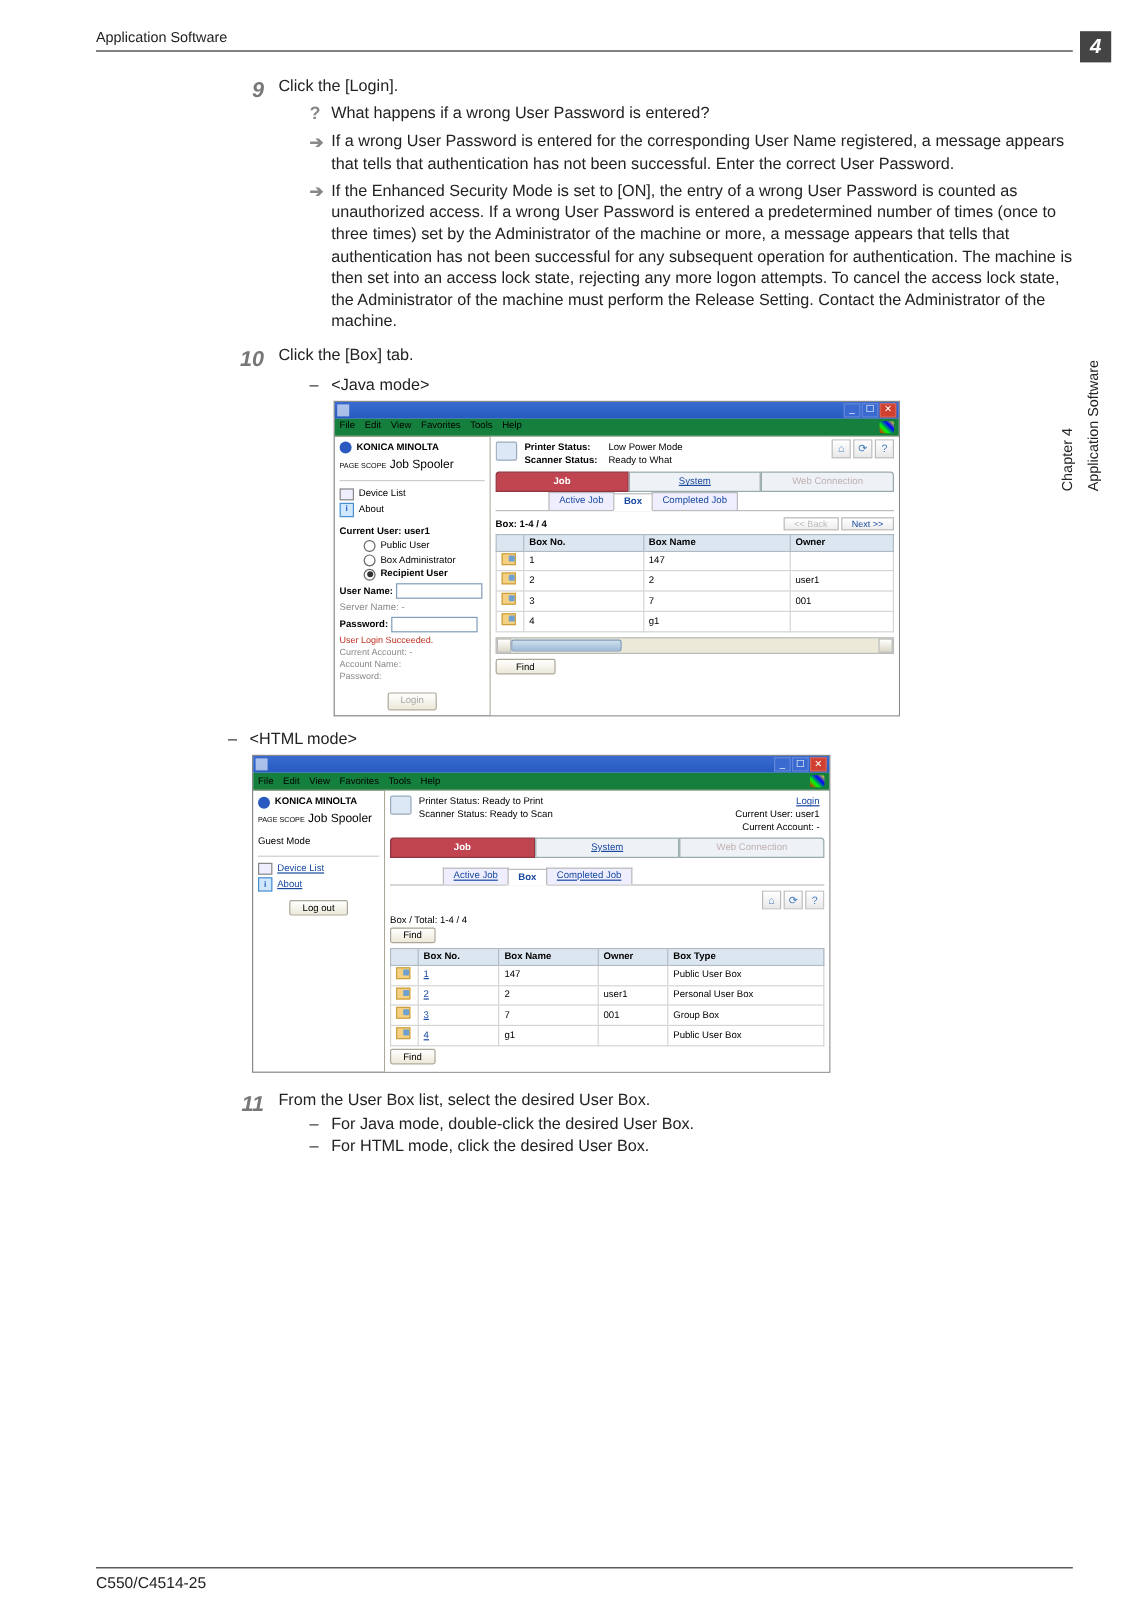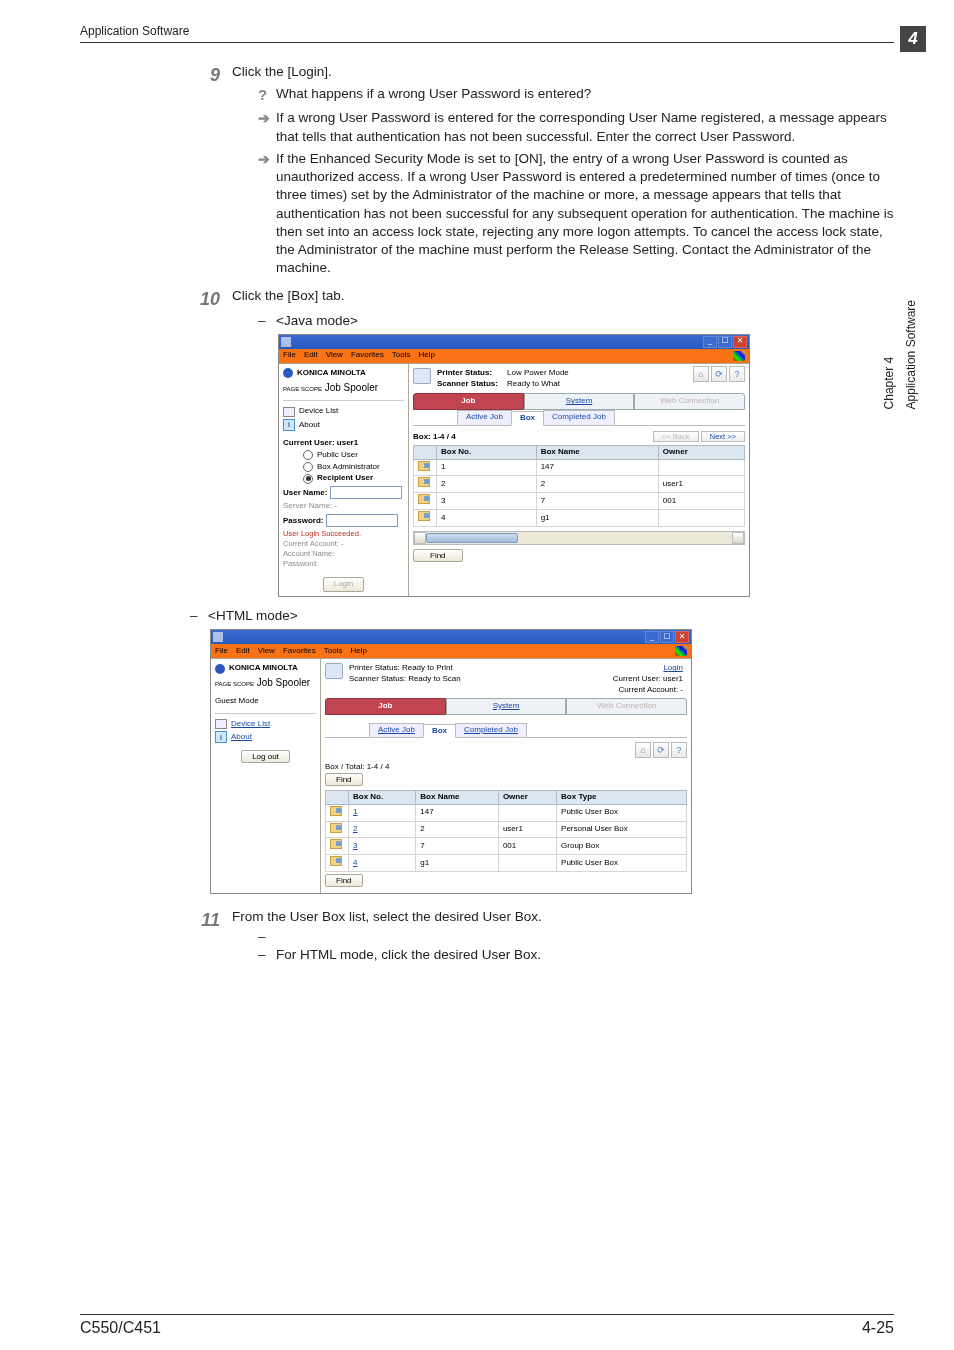--- a/index.html
+++ b/index.html
@@ -25,21 +25,21 @@
   .mode-label .dash { display:inline-block; width:18px; }
   .screenshot { margin:4px 0 4px 46px; width:470px; border:1px solid #888; background:#fff; font-family: Tahoma, Arial, sans-serif; font-size:8px; color:#000; }
   .screenshot.wide { width:480px; }
   .titlebar { height:14px; background:linear-gradient(#3a6ad0,#265bc0); display:flex; align-items:center; justify-content:space-between; padding:0 2px; }
   .titlebar .ico { width:10px; height:10px; background:#fff; opacity:.6; }
   .winbtns { display:flex; gap:1px; }
   .winbtns span { width:12px; height:10px; display:flex; align-items:center; justify-content:center; font-size:8px; color:#fff; }
   .winbtns .min { background:#3a6ad0; border:1px solid #fff3; }
   .winbtns .max { background:#3a6ad0; border:1px solid #fff3; }
   .winbtns .close { background:#d04030; border:1px solid #fff3; }
-  .menubar { height:14px; background:#f97316; border-bottom:1px solid #aca899; display:flex; align-items:center; padding:0 4px; gap:8px; color:#000; }
+  .menubar { height:14px; background:#15803d; border-bottom:1px solid #aca899; display:flex; align-items:center; padding:0 4px; gap:8px; color:#000; }
   .menubar .flag { margin-left:auto; width:12px; height:10px; background:linear-gradient(45deg,#f00,#0f0,#00f,#ff0); border-radius:2px; }
   .shot-body { display:flex; }
   .leftpane { width:130px; border-right:1px solid #aca899; padding:4px; box-sizing:border-box; }
   .brand { display:flex; align-items:center; gap:4px; font-weight:bold; font-size:8px; }
   .brand .dot { width:10px; height:10px; border-radius:50%; background:#2a5ac0; display:inline-block; }
   .jobspool { font-size:10px; margin:2px 0 6px 0; }
   .jobspool .sm { font-size:6px; }
   .lplist { border-top:1px solid #ccc; padding-top:4px; }
   .lplist div { display:flex; align-items:center; gap:4px; padding:1px 0; }
   .lplist .ico { width:10px; height:8px; border:1px solid #888; background:#eef; }
@@ -84,21 +84,21 @@
   .scrollbar-h::before, .scrollbar-h::after { content:""; position:absolute; top:0; width:12px; height:100%; background:linear-gradient(#fff,#dcd8c8); border:1px solid #bbb; box-sizing:border-box; }
   .scrollbar-h::before { left:0; }
   .scrollbar-h::after { right:0; }
   .scrollbar-h .thumb { width:90px; height:8px; background:linear-gradient(#cfe0ef,#9ebcda); border:1px solid #7a9ac0; border-radius:2px; }
   .findrow { margin-top:6px; }
   .findrow .btn { padding:1px 16px; }
   .status-meta { font-size:8px; text-align:right; padding:2px 4px; }
   .login-link { color:#1a4aa0; text-decoration:underline; }
   .listing-note { margin:4px 0 2px 0; font-size:8px; font-weight:normal; }
   .link-blue { color:#1a4aa0; text-decoration:underline; }
-  .footer { position:absolute; left:80px; right:60px; bottom:13px; font-size:16px; border-top:1px solid #333; padding-top:4px; display:flex; justify-content:space-between; }
+  .footer { position:absolute; left:80px; right:60px; bottom:24px; font-size:13px; border-top:1px solid #333; padding-top:4px; display:flex; }
 </style>
 </head>
 <body>
 
 <div class="page">
   <div class="header-bar">
     <span>Application Software</span>
   </div>
   <div class="header-line"></div>
   <div class="chapter-tab">4</div>
@@ -390,20 +390,21 @@
       </div>
     </div>
 
     <div class="step-row" style="margin-top:14px;">
       <div class="step-num">11</div>
       <div class="step-body">
         <div>From the User Box list, select the desired User Box.</div>
         <div class="dash-list">
           <div class="dash-item">
               <span class="dash">–</span>
+              <span>For Java mode, double-click the desired User Box.</span>
             </div>
           <div class="dash-item">
               <span class="dash">–</span>
               <span>For HTML mode, click the desired User Box.</span>
             </div>
         </div>
       </div>
     </div>
 
   </div>

